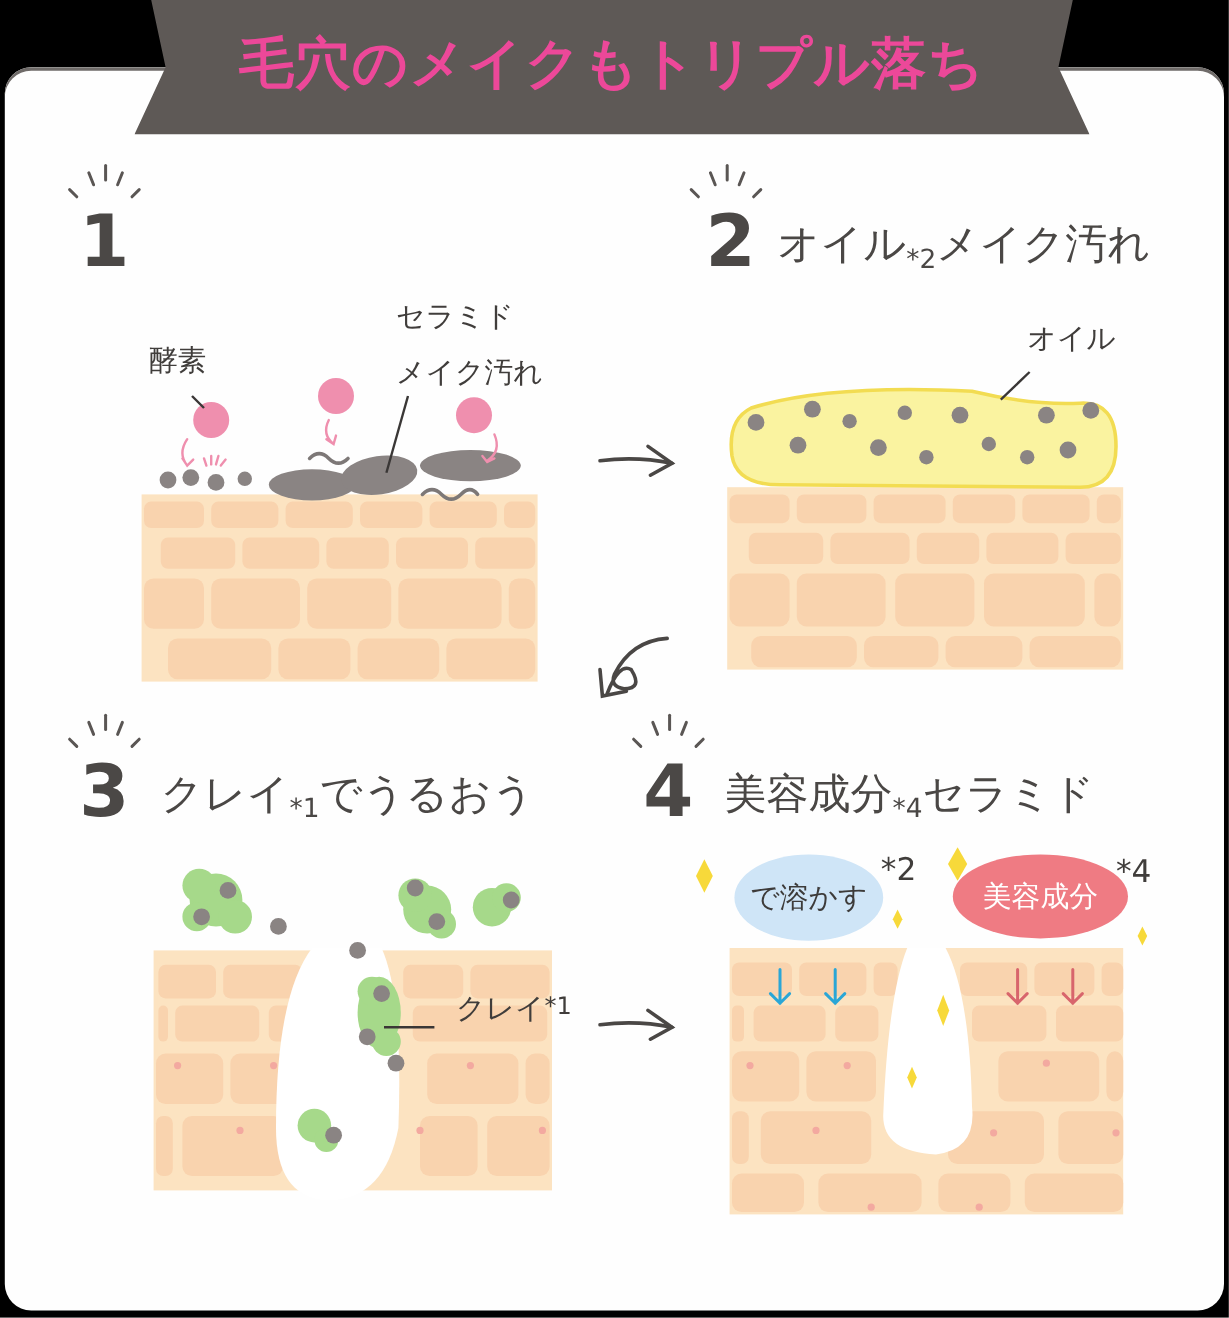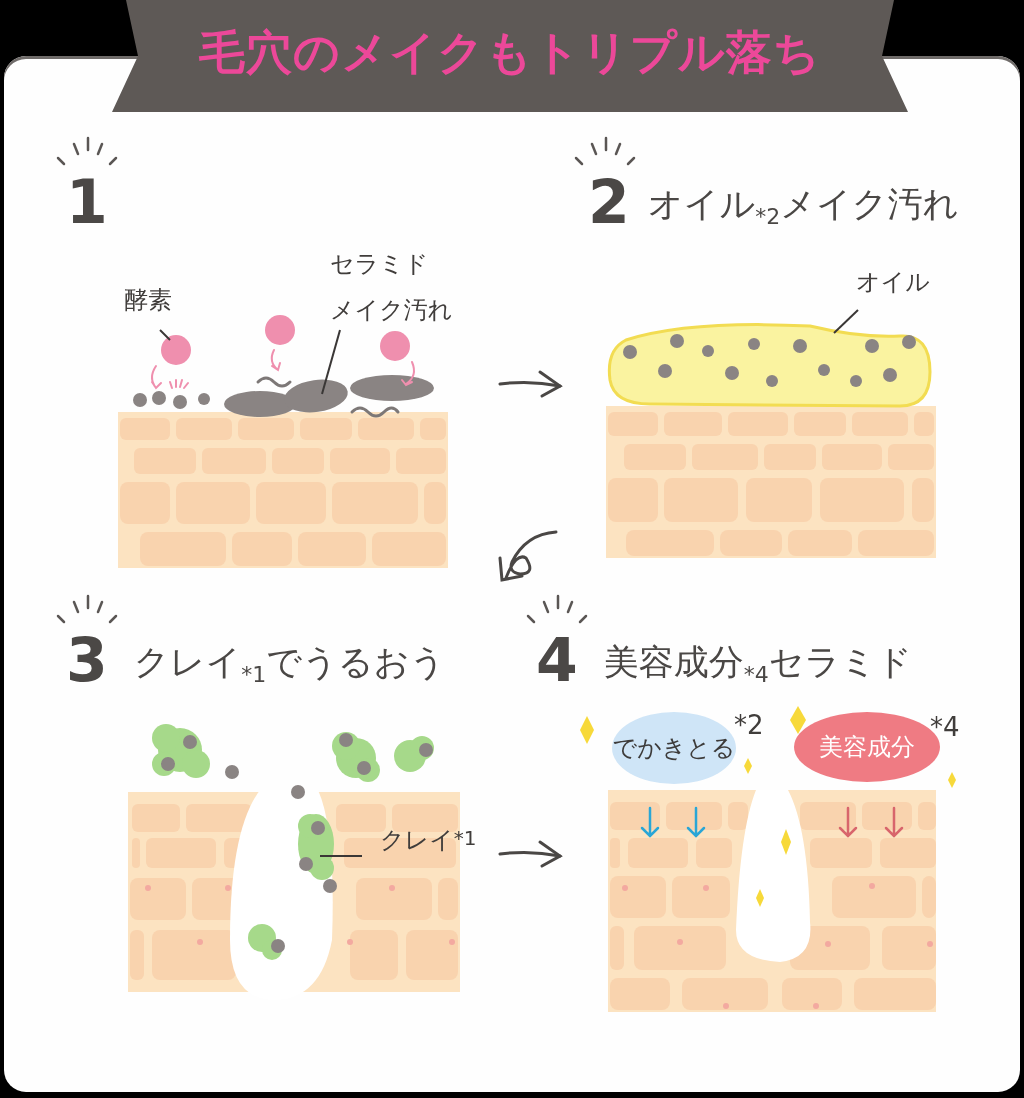--- a/index.html
+++ b/index.html
@@ -340,21 +340,21 @@
   <g stroke="#d8656c" stroke-width="2.5" fill="none" stroke-linecap="round">
     <path d="M248 28 v28 M240 48 l8 8 l8 -8"></path>
       <path d="M294 28 v28 M286 48 l8 8 l8 -8"></path>
   </g>
   <g fill="#f7d93a">
     <path d="M181 62 l5 13 l5 -13 l-5 -13 z"></path>
     <path d="M156 118 l4 9 l4 -9 l-4 -9 z"></path>
   </g>
 </svg>
 
-<div class="badge" style="left:612px;top:712px;width:124px;height:72px;background:#cfe5f7;color:#3d3b3a">でかきとる</div>
+<div class="badge" style="left:612px;top:712px;width:124px;height:72px;background:#cfe5f7;color:#3d3b3a">で溶かす</div>
 <div class="label" style="left:734px;top:710px;font-size:26px">*2</div>
 <div class="badge" style="left:794px;top:712px;width:146px;height:70px;background:#ef7b83;color:#fff">美容成分</div>
 <div class="label" style="left:930px;top:712px;font-size:26px">*4</div>
 
 <svg class="illus" style="left:570px;top:700px" width="400" height="100">
   <g fill="#f7d93a">
     <path d="M10 30 l7 14 l7 -14 l-7 -14 z"></path>
     <path d="M174 8 l8 14 l8 -14 l-8 -14 z" transform="translate(46 12)"></path>
     <path d="M174 66 l4 8 l4 -8 l-4 -8 z"></path>
     <path d="M378 80 l4 8 l4 -8 l-4 -8 z"></path>

